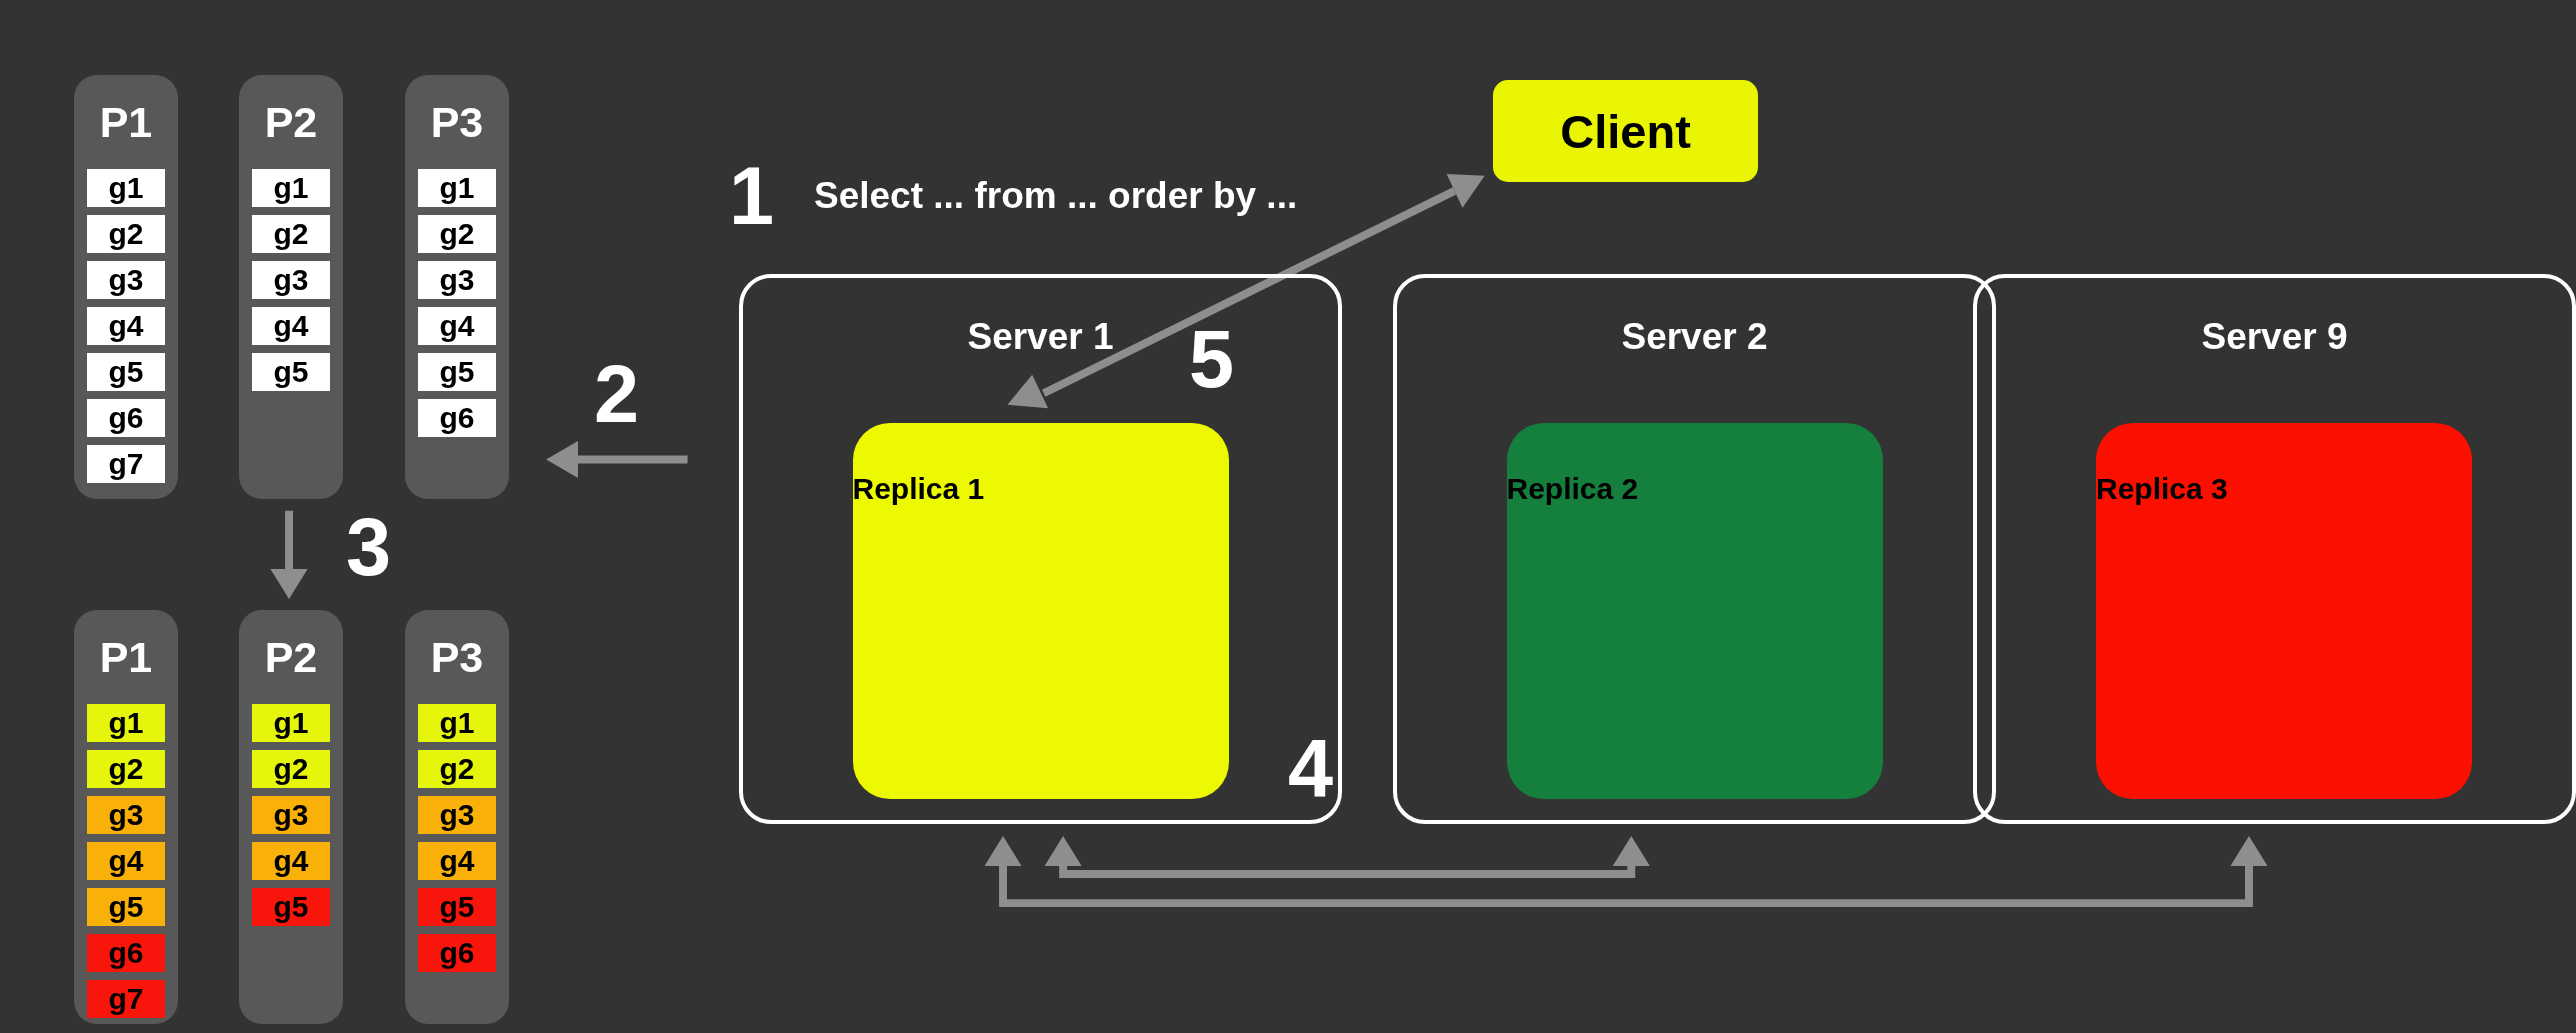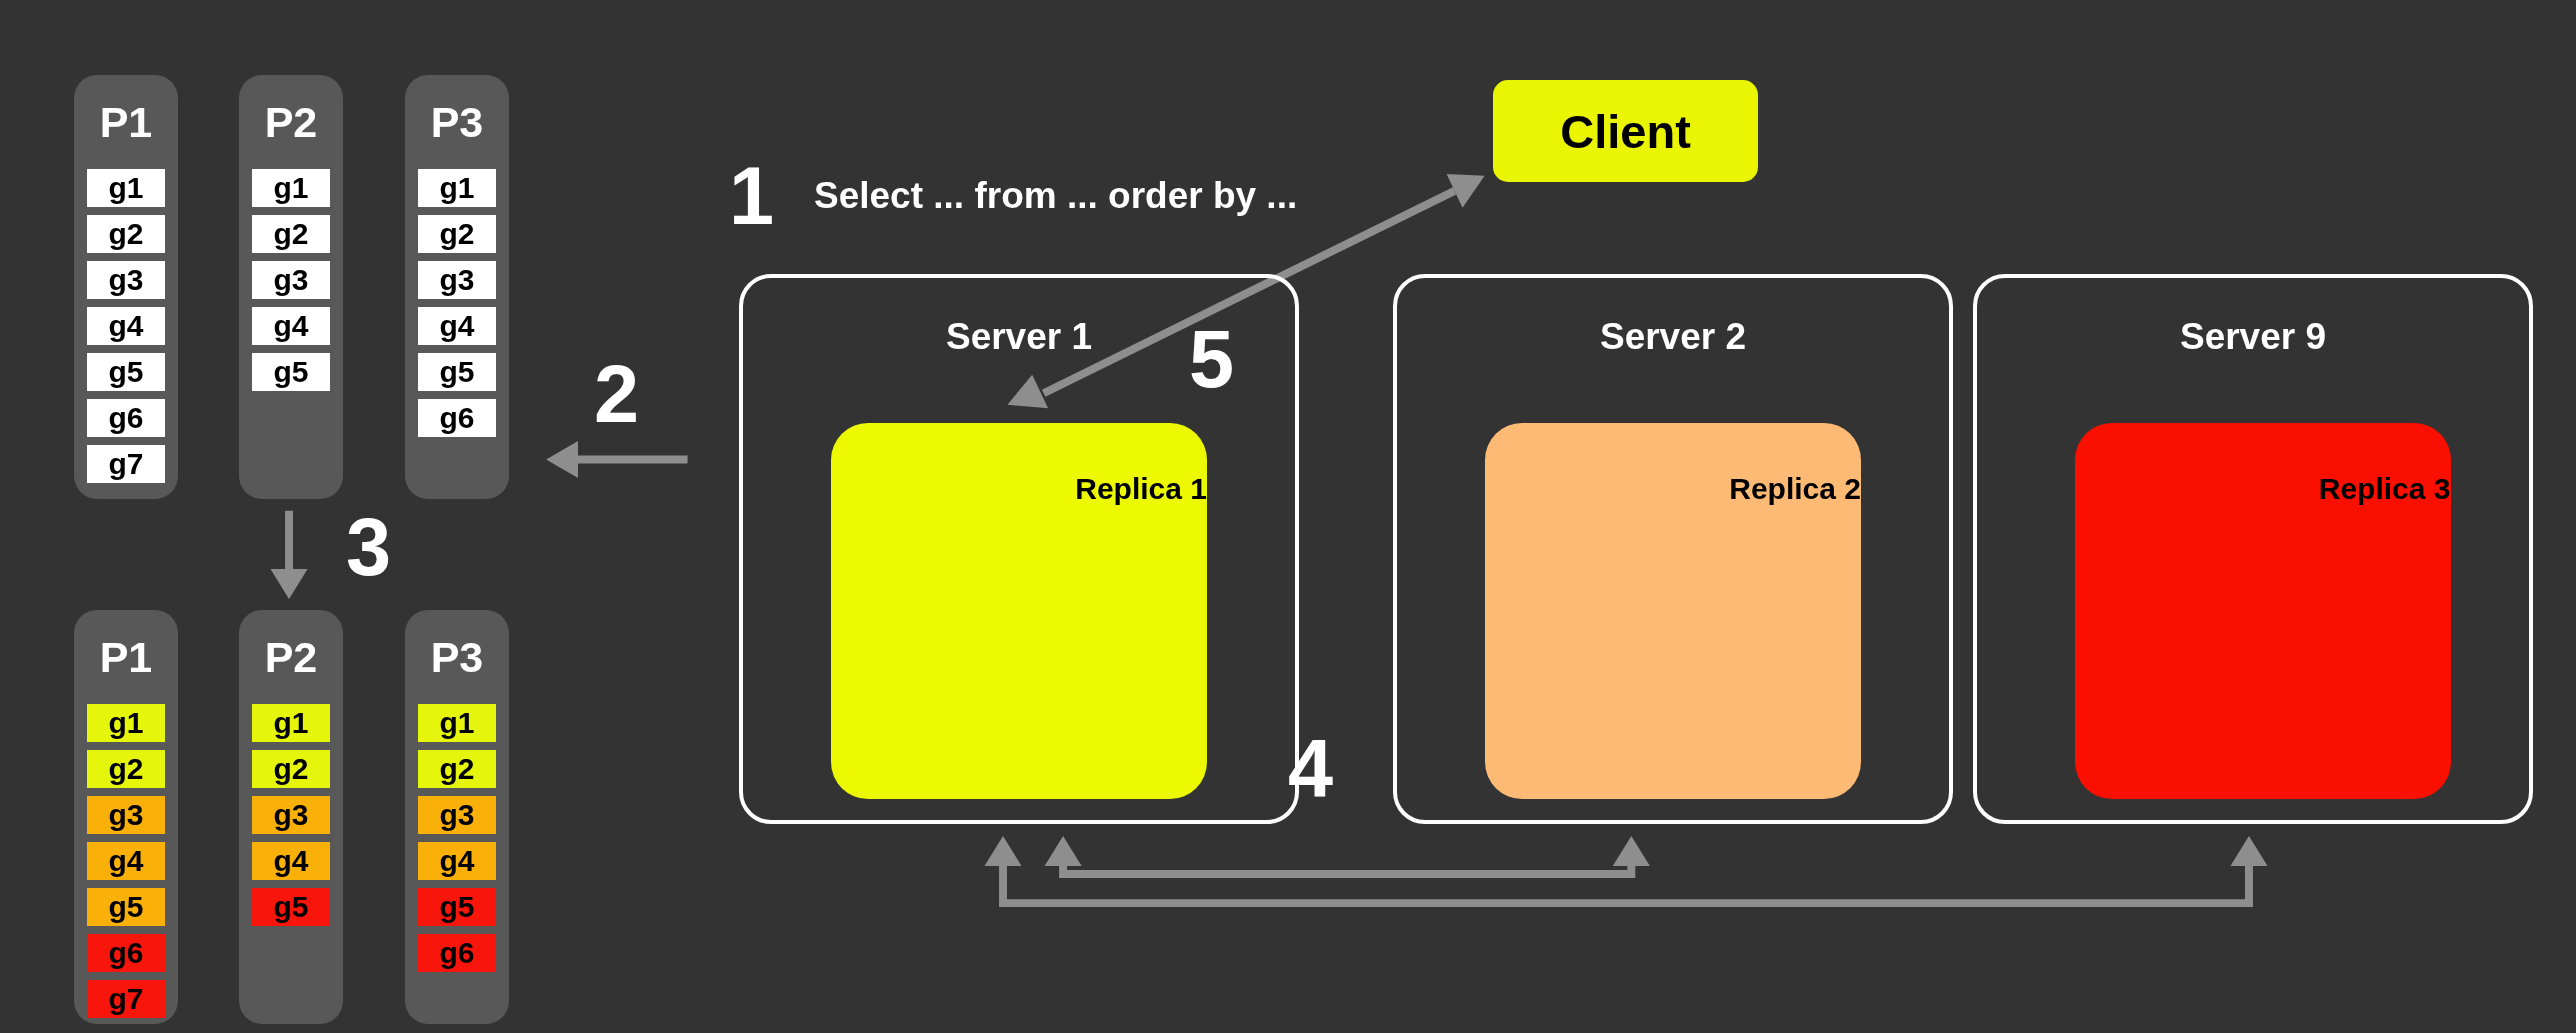--- a/index.html
+++ b/index.html
@@ -80,21 +80,21 @@
   .pos-p2t { left: 239px; top: 75px;  height: 424px; }
   .pos-p3t { left: 405px; top: 75px;  height: 424px; }
   .pos-p1b { left: 74px;  top: 610px; height: 414px; }
   .pos-p2b { left: 239px; top: 610px; height: 414px; }
   .pos-p3b { left: 405px; top: 610px; height: 414px; }
 
   
   .server {
     position: absolute;
     top: 274px;
-    width: 560px;
+    width: 603px;
     height: 550px;
     border: 4.4px solid var(--c-server_border);
     border-radius: 32px;
     box-sizing: border-box;
     display: flex;
     flex-direction: column;
     align-items: center;
   }
   .server-title {
     margin-top: 38px;
@@ -104,21 +104,21 @@
     line-height: 42px;
   }
   .replica {
     margin-top: 65px;
     width: 376px;
     height: 376px;
     border-radius: 37px;
     box-sizing: border-box;
     padding-top: 49px;
     display: flex;
-    justify-content: flex-end;
+    justify-content: flex-start;
     color: var(--c-text_dark);
     font-size: 30px;
     font-weight: bold;
   }
   .pos-s1 { left: 739px; }
   .pos-s2 { left: 1393px; }
   .pos-s3 { left: 1973px; }
 
   
   .client-box {
@@ -263,21 +263,21 @@
   </div>
 
   <div class="server pos-s1">
     <div class="server-title">Server 1</div>
     <div class="replica" style="background: rgb(236, 249, 1);">
       <span>Replica 1</span>
     </div>
   </div>
   <div class="server pos-s2">
     <div class="server-title">Server 2</div>
-    <div class="replica" style="background: #fdba74;">
+    <div class="replica" style="background: #15803d;">
       <span>Replica 2</span>
     </div>
   </div>
   <div class="server pos-s3">
     <div class="server-title">Server 9</div>
     <div class="replica" style="background: rgb(250, 15, 0); margin-left: 19px;">
       <span>Replica 3</span>
     </div>
   </div>
 

